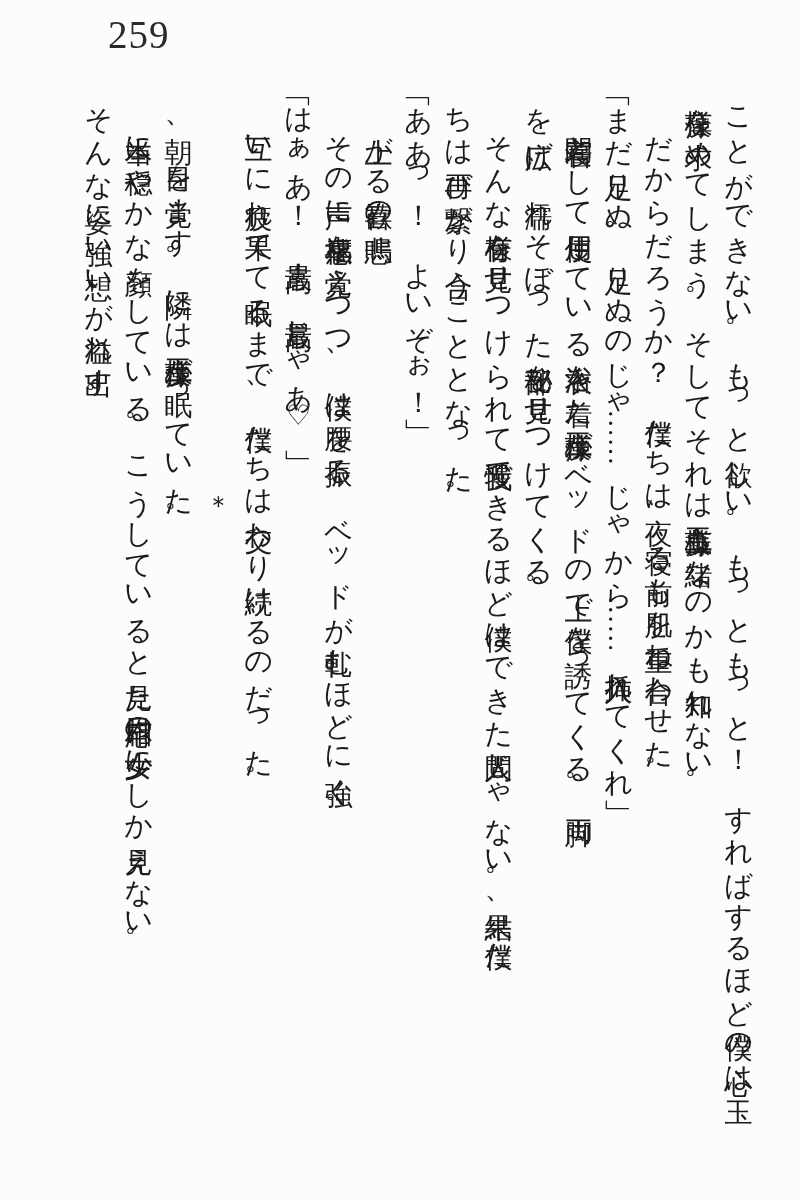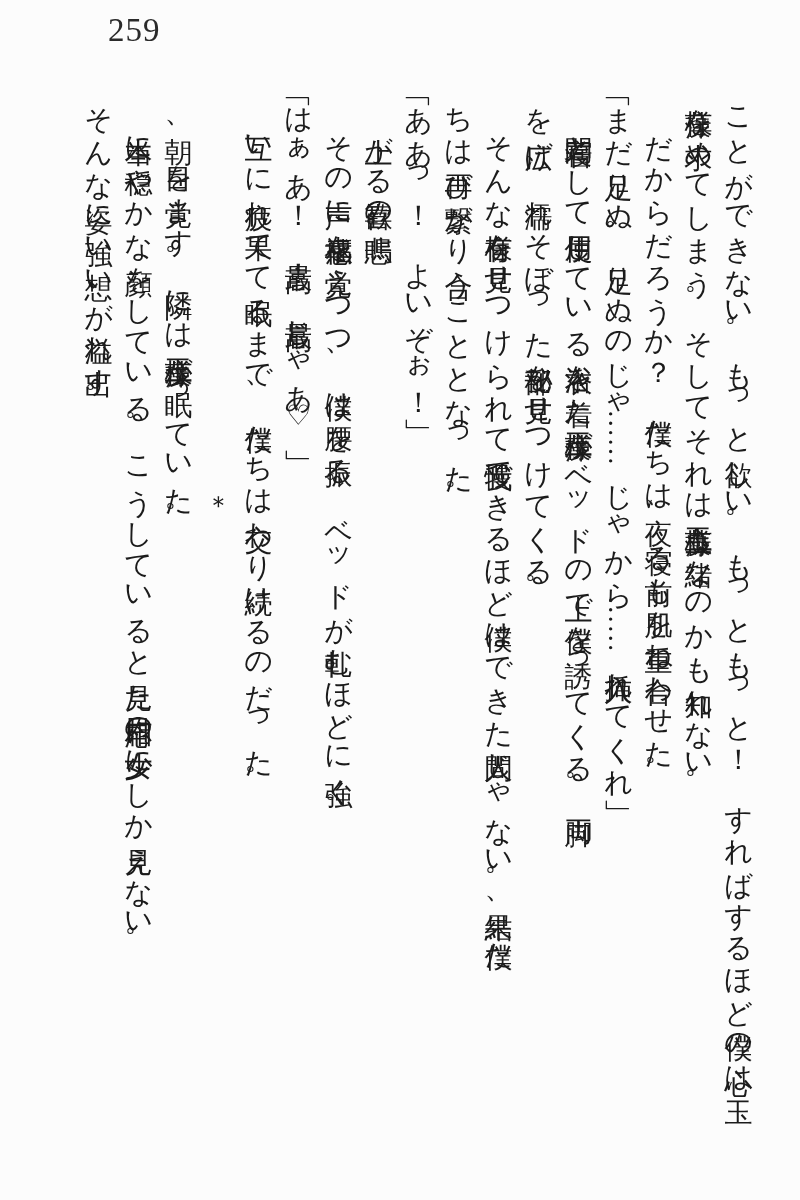--- a/index.html
+++ b/index.html
@@ -13,21 +13,21 @@
     height: 1200px;
     background: #fcfcfc;
     overflow: hidden;
     font-family: "Liberation Serif", "DejaVu Serif", serif;
     color: #1e1e1e;
   }
   .page-number {
     position: absolute;
     top: 12px;
     left: 108px;
-    font-size: 33px;
+    font-size: 39px;
     letter-spacing: 1px;
     color: #2a2a2a;
     font-family: "Liberation Serif", "DejaVu Serif", serif;
   }
   .text-block {
     position: absolute;
     top: 88px;
     right: 42px;
     width: 688px;
     height: 1085px;

